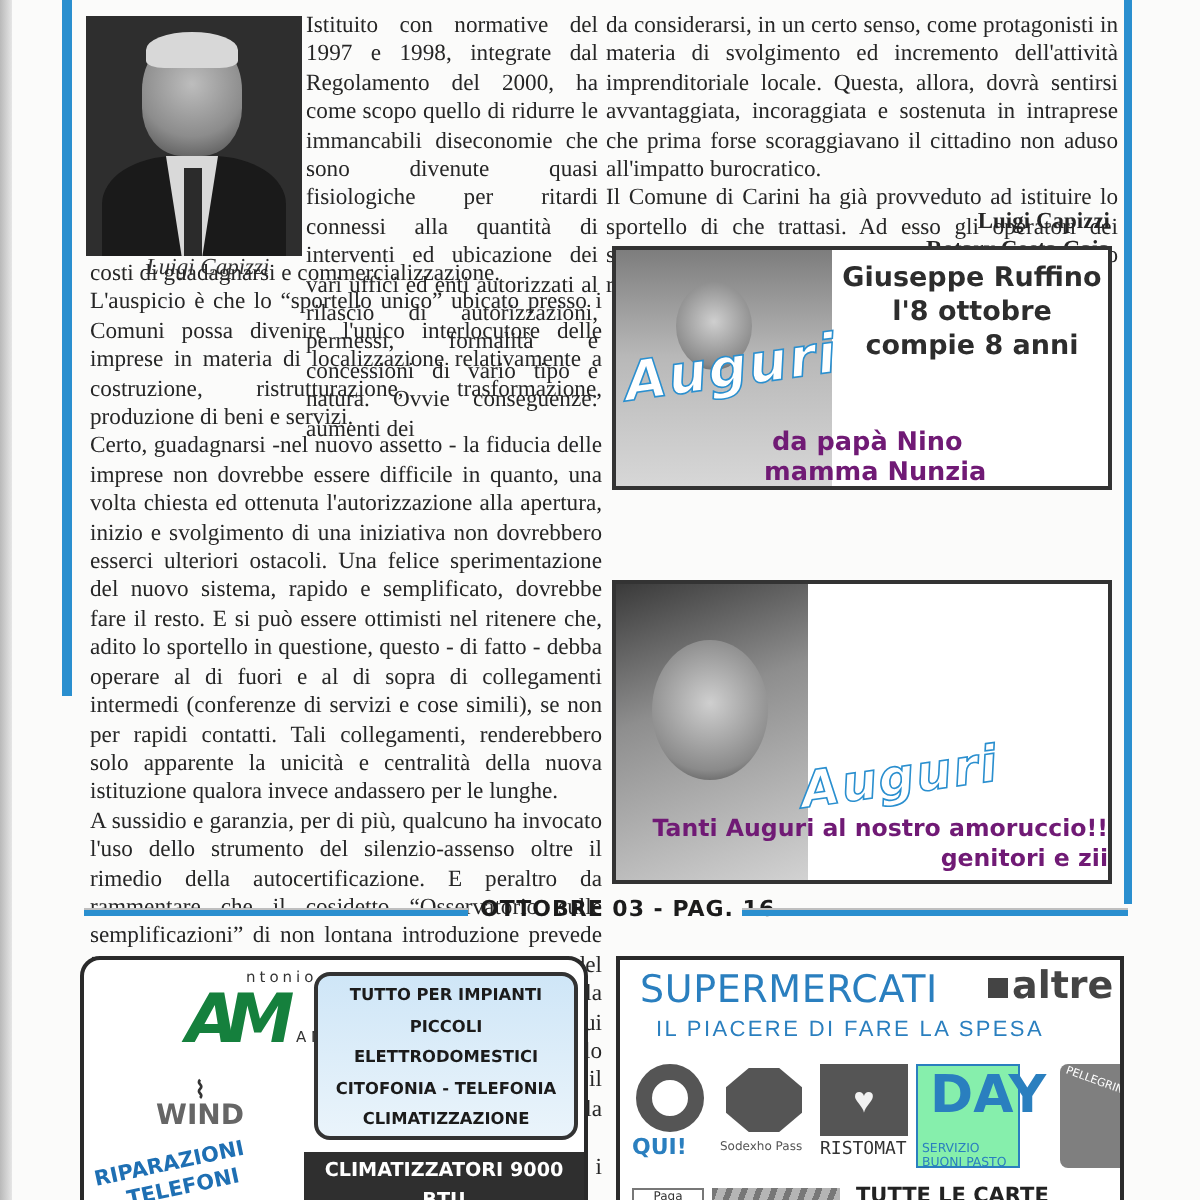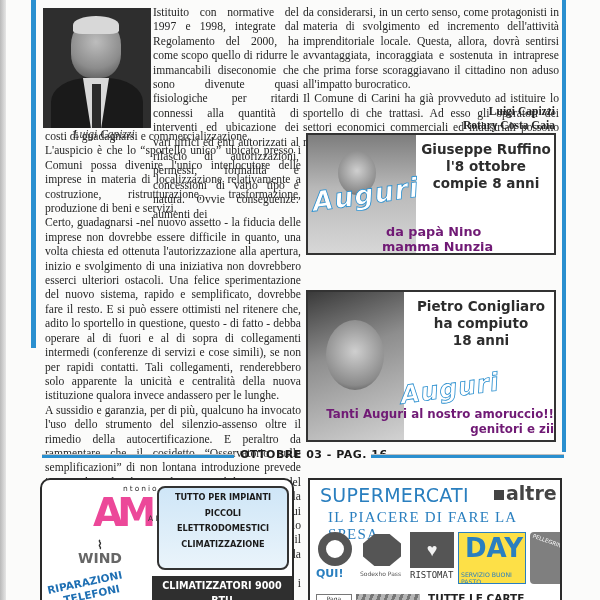--- a/index.html
+++ b/index.html
@@ -21,21 +21,21 @@
     .photo-box .tie { position: absolute; left: 49px; top: 76px; width: 9px; height: 44px; background: #2b2b2b; }
     .caption { position: absolute; left: 73px; top: 128px; font-style: italic; font-size: 11.5px; color: #333; }
 
     #text-left-top { left: 153px; top: 6px; width: 146px; }
     #text-left-main { left: 45px; top: 130px; width: 256px; }
     #text-right { left: 303px; top: 6px; width: 256px; }
 
     .signature { position: absolute; left: 400px; top: 105px; width: 155px; text-align: right; font-weight: bold; font-size: 11.5px; line-height: 13.5px; color: #262626; }
 
     .greet-box { position: absolute; left: 306px; width: 250px; border: 2px solid #333; background: #fff; overflow: hidden; }
-    #greet1 { top: 133px; height: 122px; }
+    #greet1 { top: 123px; height: 122px; }
     #greet2 { top: 290px; height: 152px; }
     .greet-photo { position: absolute; left: 0; top: 0; width: 108px; height: 100%; background: linear-gradient(180deg,#7d7d7d 0%,#b8b8b8 45%,#d7d7d7 100%); }
     #greet2 .greet-photo { width: 96px; background: linear-gradient(160deg,#3a3a3a 0%,#8e8e8e 40%,#d2d2d2 100%); }
     .kid-face { position: absolute; border-radius: 50%; background: radial-gradient(circle at 50% 45%, #cfcfcf, #8a8a8a 70%, #3f3f3f); }
     .greet-title { position: absolute; text-align: center; font-family: "DejaVu Sans", sans-serif; font-weight: bold; color: #2d2d2d; font-size: 13.5px; line-height: 17px; }
     #greet1 .greet-title { left: 110px; top: 6px; width: 136px; }
     #greet2 .greet-title { left: 100px; top: 6px; width: 146px; }
     .auguri { position: absolute; font-family: "DejaVu Sans", sans-serif; font-style: italic; font-weight: bold; color: #fff; -webkit-text-stroke: 0.8px #2a8fcf; letter-spacing: 1px; transform: rotate(-8deg); }
     #greet1 .auguri { left: 4px; top: 44px; font-size: 27px; }
     #greet2 .auguri { left: 92px; top: 82px; font-size: 25px; }
@@ -52,49 +52,49 @@
     .footer-line { position: absolute; top: 454px; height: 4px; background: #2a8fcf; border-top: 1px solid #bfbfbf; }
     #footer-line-left { left: 42px; width: 192px; }
     #footer-line-right { left: 371px; width: 193px; }
     .footer-label { position: absolute; left: 240px; top: 448px; font-family: "DejaVu Sans", sans-serif; font-weight: bold; font-size: 11px; letter-spacing: 0.5px; color: #1b1b1b; }
 
     .ad { position: absolute; top: 478px; height: 130px; background: #fff; border: 2px solid #2a2a2a; overflow: hidden; }
     #ad-mannino { left: 40px; width: 254px; border-radius: 10px 10px 0 0; }
     #ad-sidis { left: 308px; width: 254px; }
 
     .am-logo { position: absolute; left: 12px; top: 4px; width: 110px; height: 46px; margin-left: 39px; }
-    .am-big { position: absolute; left: 0; top: 6px; font-family: "DejaVu Sans", sans-serif; font-weight: bold; font-size: 39px; color: #ec4899; letter-spacing: -6px; }
+    .am-big { position: absolute; left: 0; top: 6px; font-family: "DejaVu Sans", sans-serif; font-weight: bold; font-size: 34px; color: #15803d; letter-spacing: -6px; font-style: italic; }
     .am-small-top { position: absolute; left: 30px; top: 0; font-family: "DejaVu Sans", sans-serif; font-size: 7.5px; letter-spacing: 2px; color: #333; }
     .am-small-bot { position: absolute; left: 55px; top: 30px; font-family: "DejaVu Sans", sans-serif; font-size: 7.5px; letter-spacing: 2.4px; color: #333; }
     .wind-logo { position: absolute; left: 28px; top: 60px; width: 60px; text-align: center; font-family: "DejaVu Sans", sans-serif; font-weight: bold; font-size: 14px; color: #666; }
     .wind-logo .swoosh { display: block; font-size: 12px; line-height: 10px; color: #333; }
     .services { position: absolute; left: 115px; top: 6px; width: 132px; height: 84px; border: 2px solid #333; border-radius: 8px; background: linear-gradient(180deg,#cfe6f7,#eaf4fb); text-align: center; font-family: "DejaVu Sans", sans-serif; font-weight: bold; font-size: 8.2px; line-height: 15.5px; color: #1b1b1b; padding-top: 2px; }
     .services span { display: block; }
     .ripar { position: absolute; left: 6px; top: 96px; font-family: "DejaVu Sans", sans-serif; font-weight: bold; font-size: 10.5px; color: #1e6fb3; transform: rotate(-12deg); line-height: 13px; }
     .ripar span { display: block; }
     .ripar .r2 { padding-left: 14px; }
     .clima { position: absolute; left: 110px; top: 96px; width: 140px; height: 34px; background: #2f2f2f; color: #fff; text-align: center; font-family: "DejaVu Sans", sans-serif; font-weight: bold; font-size: 9.6px; line-height: 15px; padding-top: 2px; }
     .clima span { display: block; }
 
     .sidis-head { position: absolute; left: 10px; top: 4px; font-family: "DejaVu Sans", sans-serif; font-size: 19px; color: #2a7fbf; letter-spacing: 0.3px; }
     .sidis-brand { position: absolute; left: 184px; top: 2px; font-family: "DejaVu Sans", sans-serif; font-weight: bold; font-size: 19px; color: #444; }
     .sidis-brand .sq { display: inline-block; width: 10px; height: 10px; background: #444; margin-right: 2px; }
-    .sidis-tag { position: absolute; left: 18px; top: 29px; font-family: Liberation Serif, serif; font-size: 15px; color: #2a7fbf; letter-spacing: 1.2px; }
+    .sidis-tag { position: absolute; left: 18px; top: 29px; font-family: Liberation Sans, sans-serif; font-size: 11px; color: #2a7fbf; letter-spacing: 1.2px; }
     .logos { position: absolute; left: 6px; top: 52px; width: 242px; height: 60px; }
     .logo { position: absolute; top: 0; height: 52px; }
     .logo-qui { left: 0; width: 40px; }
     .logo-qui .q { position: absolute; left: 2px; top: 0; width: 34px; height: 34px; border-radius: 50%; border: 8px solid #555; }
     .logo-qui .t { position: absolute; left: 0; top: 35px; font-family: "DejaVu Sans", sans-serif; font-weight: bold; font-size: 11px; color: #2a7fbf; }
     .logo-sodexho { left: 44px; width: 46px; }
     .logo-sodexho .oct { position: absolute; left: 3px; top: 2px; width: 38px; height: 32px; background: #555; clip-path: polygon(30% 0,70% 0,100% 30%,100% 70%,70% 100%,30% 100%,0 70%,0 30%); }
     .logo-sodexho .t { position: absolute; left: 0; top: 38px; font-size: 6px; color: #555; font-family: "DejaVu Sans", sans-serif; }
     .logo-ristomat { left: 94px; width: 44px; }
     .logo-ristomat .sq { position: absolute; left: 0; top: 0; width: 44px; height: 36px; background: #555; color: #f2f2f2; text-align: center; font-size: 18px; line-height: 36px; }
     .logo-ristomat .t { position: absolute; left: 0; top: 38px; font-family: "DejaVu Sans Mono", monospace; font-size: 9px; font-weight: normal; color: #333; }
-    .logo-day { left: 142px; width: 68px; border: 1px solid #2a7fbf; background: #fde047; padding-left: 40px; }
+    .logo-day { left: 142px; width: 52px; border: 1px solid #2a7fbf; background: #86efac; padding-left: 40px; }
     .logo-day .big { position: absolute; left: 6px; top: 0; font-family: "DejaVu Sans", sans-serif; font-weight: bold; font-size: 26px; color: #2a7fbf; }
     .logo-day .t { position: absolute; left: 2px; top: 38px; font-family: "DejaVu Sans", sans-serif; font-size: 6.2px; color: #2a7fbf; }
     .logo-pellegrini { left: 214px; width: 34px; background: #7f7f7f; border-radius: 4px; }
     .logo-pellegrini .t { position: absolute; left: 2px; top: 6px; font-family: "DejaVu Sans", sans-serif; font-size: 5.5px; color: #fff; transform: rotate(20deg); }
     .sidis-bottom { position: absolute; left: 6px; top: 112px; width: 242px; height: 20px; }
     .paga-box { position: absolute; left: 0; top: 2px; width: 36px; height: 16px; border: 1px solid #777; font-size: 6px; text-align: center; color: #333; font-family: "DejaVu Sans", sans-serif; }
     .stripe-box { position: absolute; left: 40px; top: 2px; width: 64px; height: 16px; background: repeating-linear-gradient(110deg,#777 0 3px,#b5b5b5 3px 7px); }
     .carte { position: absolute; left: 112px; top: 0; font-family: "DejaVu Sans", sans-serif; font-weight: bold; font-size: 10.5px; color: #222; }
   </style>
 </head>
@@ -150,25 +150,20 @@
     <span class="l1">mamma Nunzia</span>
     <span class="l2">e dal Fratellino</span>
     <span class="l3">Zia Maria,Antonio e Giusy</span>
   </div>
 </div>
 
 <div class="greet-box" id="greet2">
   <div class="greet-photo">
     <div class="kid-face" style="left:18px;top:28px;width:58px;height:70px;"></div>
   </div>
-  <div class="greet-title">
-    <div>Pietro Conigliaro</div>
-    <div>ha compiuto</div>
-    <div>18 anni</div>
-  </div>
   <div class="auguri">Auguri</div>
   <div class="greet-msg">
     <span>Tanti Auguri al nostro amoruccio!!</span>
     <span>genitori e zii</span>
   </div>
 </div>
 
 <div class="footer-line" id="footer-line-left"></div>
 <div class="footer-label">OTTOBRE 03 - PAG. 16</div>
 <div class="footer-line" id="footer-line-right"></div>
@@ -179,20 +174,21 @@
     <div class="am-big">AM</div>
     <div class="am-small-bot">ANNINO</div>
   </div>
   <div class="wind-logo">
     <span class="swoosh">⌇</span>
     <span>WIND</span>
   </div>
   <div class="services">
     <span>TUTTO PER IMPIANTI</span>
     <span>PICCOLI ELETTRODOMESTICI</span>
+    <span>CITOFONIA - TELEFONIA</span>
     <span>CLIMATIZZAZIONE</span>
   </div>
   <div class="ripar">
     <span>RIPARAZIONI</span>
     <span class="r2">TELEFONI</span>
   </div>
   <div class="clima">
     <span>CLIMATIZZATORI 9000 BTU</span>
 
   </div>

